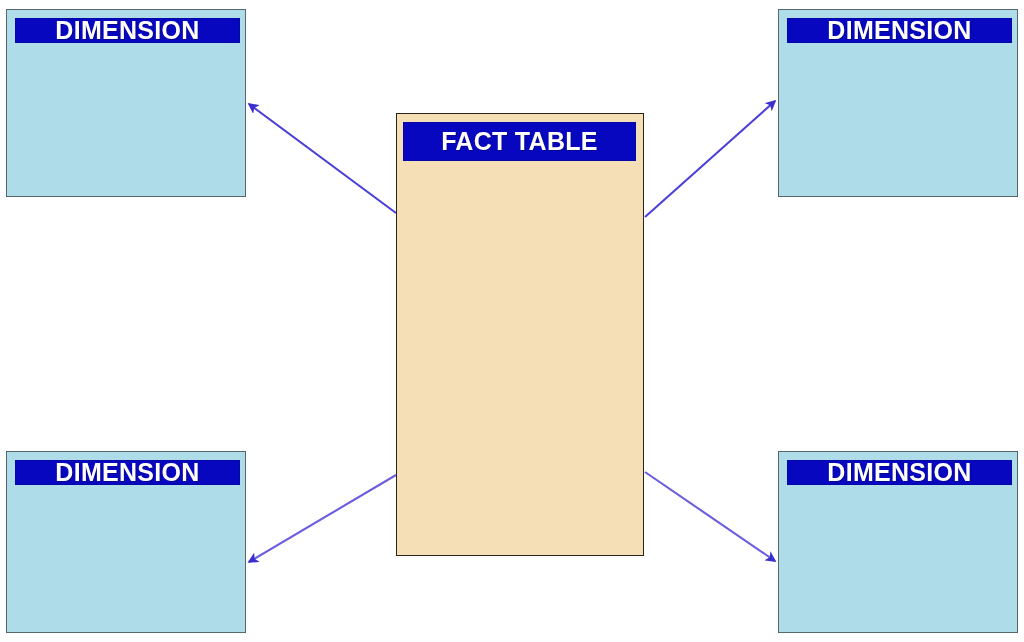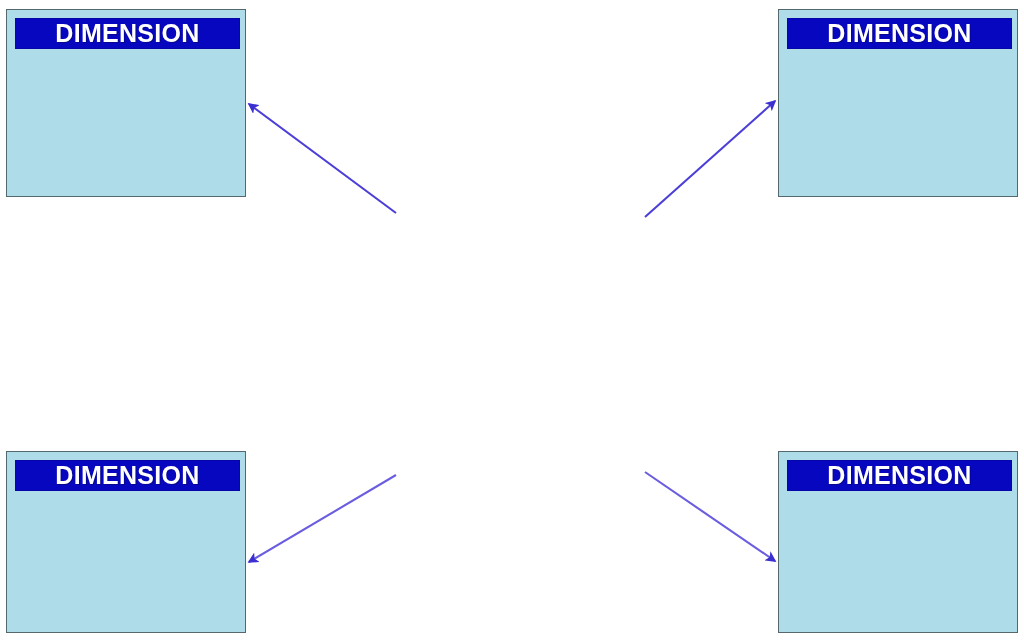--- a/index.html
+++ b/index.html
@@ -66,21 +66,21 @@
     font-weight: bold;
     letter-spacing: 0.3px;
     white-space: nowrap;
     text-shadow: 1px 1px 0 rgba(0,0,0,0.25);
   }
 
   .dim-header {
     left: 8px;
     top: 8px;
     right: 5px;
-    height: 31px;
+    height: 25px;
   }
   .dim-header .box-header-label {
     font-size: 25px;
   }
 
   .fact-header {
     left: 6px;
     top: 8px;
     right: 7px;
     height: 39px;
@@ -138,14 +138,20 @@
     <div class="box-body"></div>
   </div>
 
   <div class="table-box dimension-box" style="left:778px; top:451px; width:240px; height:182px;">
     <div class="box-header dim-header">
       <span class="box-header-label">DIMENSION</span>
     </div>
     <div class="box-body"></div>
   </div>
 
+  <div class="table-box fact-box" style="left:396px; top:113px; width:248px; height:443px;">
+    <div class="box-header fact-header">
+      <span class="box-header-label">FACT TABLE</span>
+    </div>
+    <div class="box-body"></div>
+  </div>
 
 </div>
 
 </body></html>

